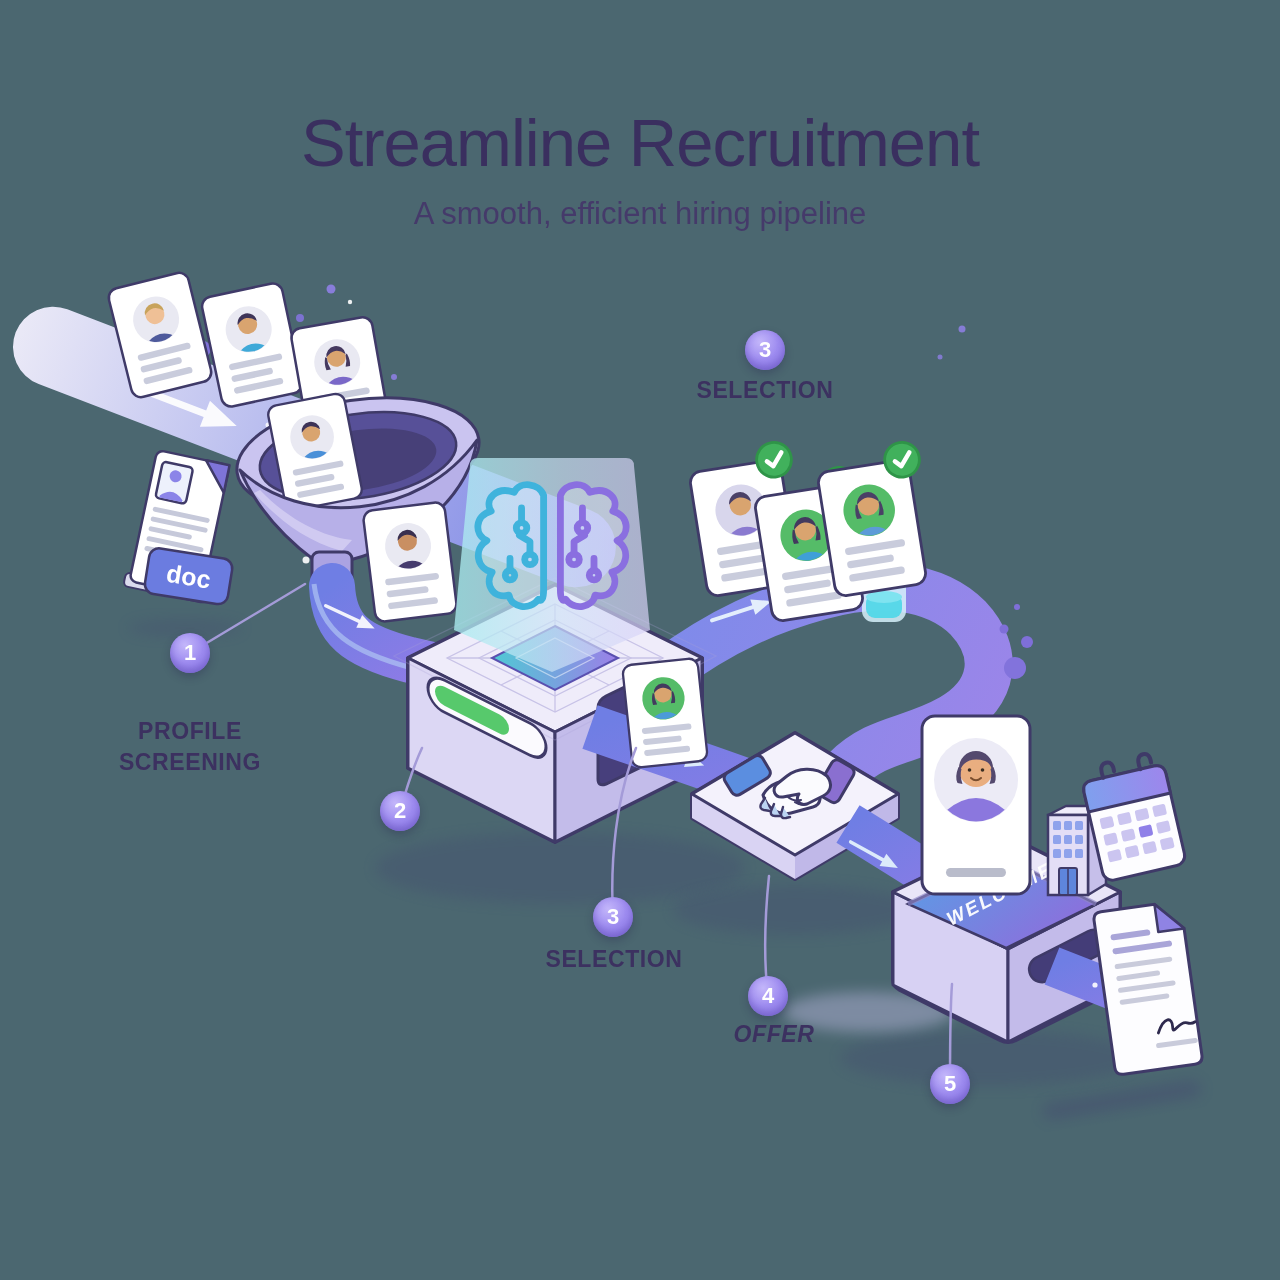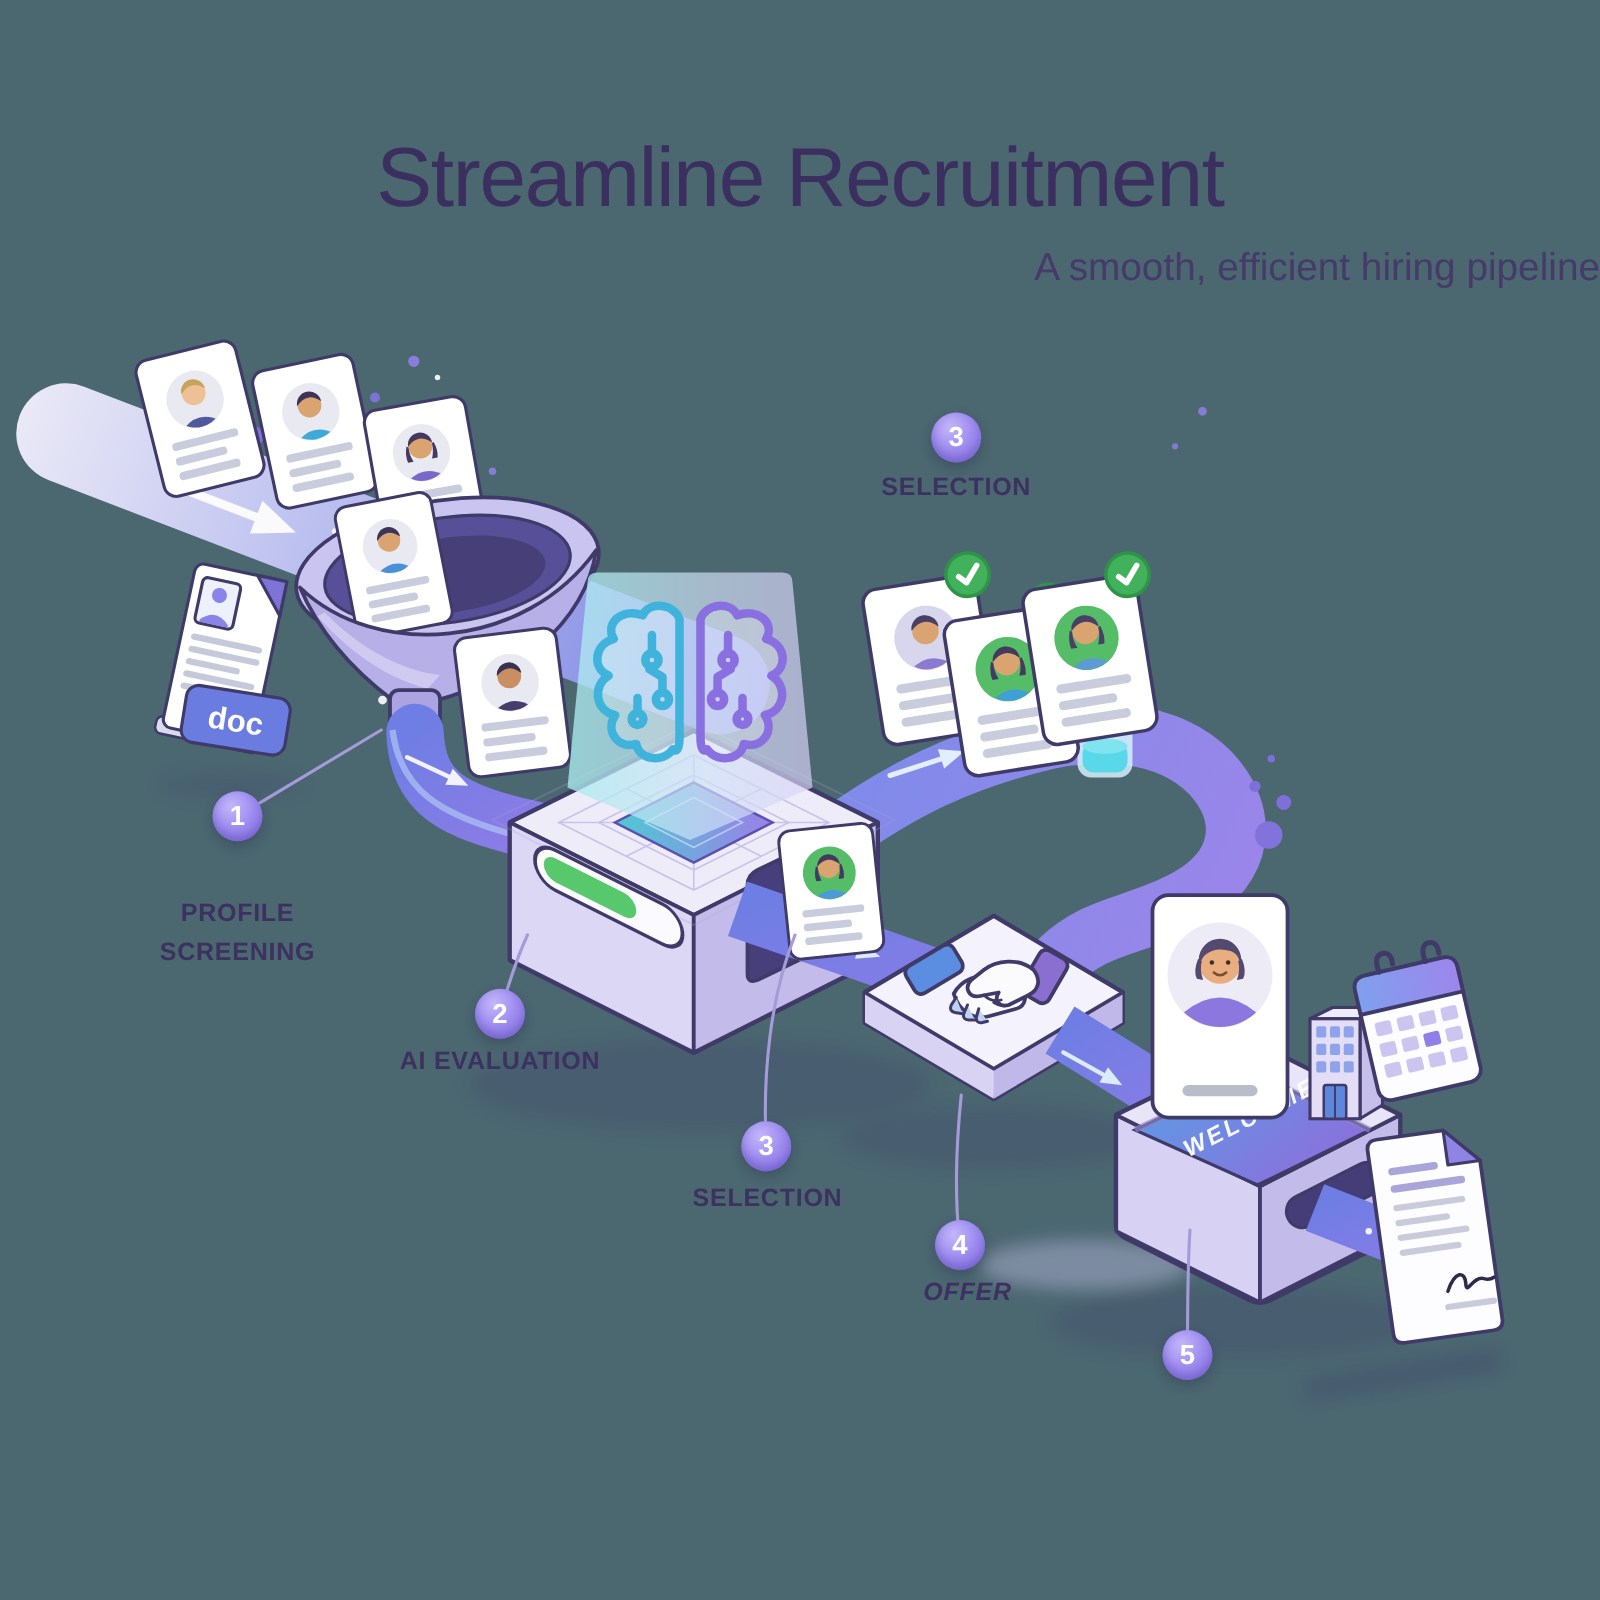--- a/index.html
+++ b/index.html
@@ -1,22 +1,22 @@
 <!DOCTYPE html>
 <html><head>
 <meta charset="utf-8">
 <style>
   html,body{margin:0;padding:0;}
   body{background:#4B6770;font-family:"Liberation Sans","DejaVu Sans",sans-serif;}
   .stage{position:relative;width:1280px;height:1280px;background:#4B6770;overflow:hidden;margin:0 auto;}
   .stage svg{position:absolute;left:0;top:0;}
   .hdr{position:absolute;left:0;right:0;text-align:center;color:#3A2F5F;}
   .title{top:104px;font-size:67px;font-weight:normal;letter-spacing:-1px;}
-  .subtitle{top:196px;font-size:31px;font-weight:500;color:#453A6A;text-align:right;}
-  .lbl{position:absolute;text-align:center;font-size:20px;font-weight:bold;color:#3C3160;letter-spacing:0.6px;line-height:31px;}
+  .subtitle{top:196px;font-size:31px;font-weight:500;color:#453A6A;}
+  .lbl{position:absolute;text-align:center;font-size:23px;font-weight:bold;color:#3C3160;letter-spacing:0.6px;line-height:31px;}
   .badge{position:absolute;width:40px;height:40px;border-radius:50%;
     background:radial-gradient(circle at 38% 30%, #C3B6FA 0%, #9E8CF0 48%, #8471E4 100%);
     color:#FFFFFF;font-size:22px;font-weight:bold;display:flex;align-items:center;justify-content:center;
     box-shadow:inset 0 -4px 7px rgba(90,70,170,.45), 0 4px 9px rgba(35,28,75,.28);}
 </style>
 </head>
 <body>
 
 <div class="stage">
 
@@ -386,21 +386,20 @@
   <span>1</span>
 </div>
 <div class="lbl" style="left:40px;top:716px;width:300px;">
   <span>PROFILE</span><br>
   <span>SCREENING</span>
 </div>
 
 <div class="badge" style="left:380px;top:791px;">
   <span>2</span>
 </div>
-<div class="lbl" style="left:250px;top:834px;width:300px;">AI EVALUATION</div>
 
 <div class="badge" style="left:745px;top:330px;">
   <span>3</span>
 </div>
 <div class="lbl" style="left:640px;top:375px;width:250px;">SELECTION</div>
 
 <div class="badge" style="left:593px;top:897px;">
   <span>3</span>
 </div>
 <div class="lbl" style="left:489px;top:944px;width:250px;">SELECTION</div>

